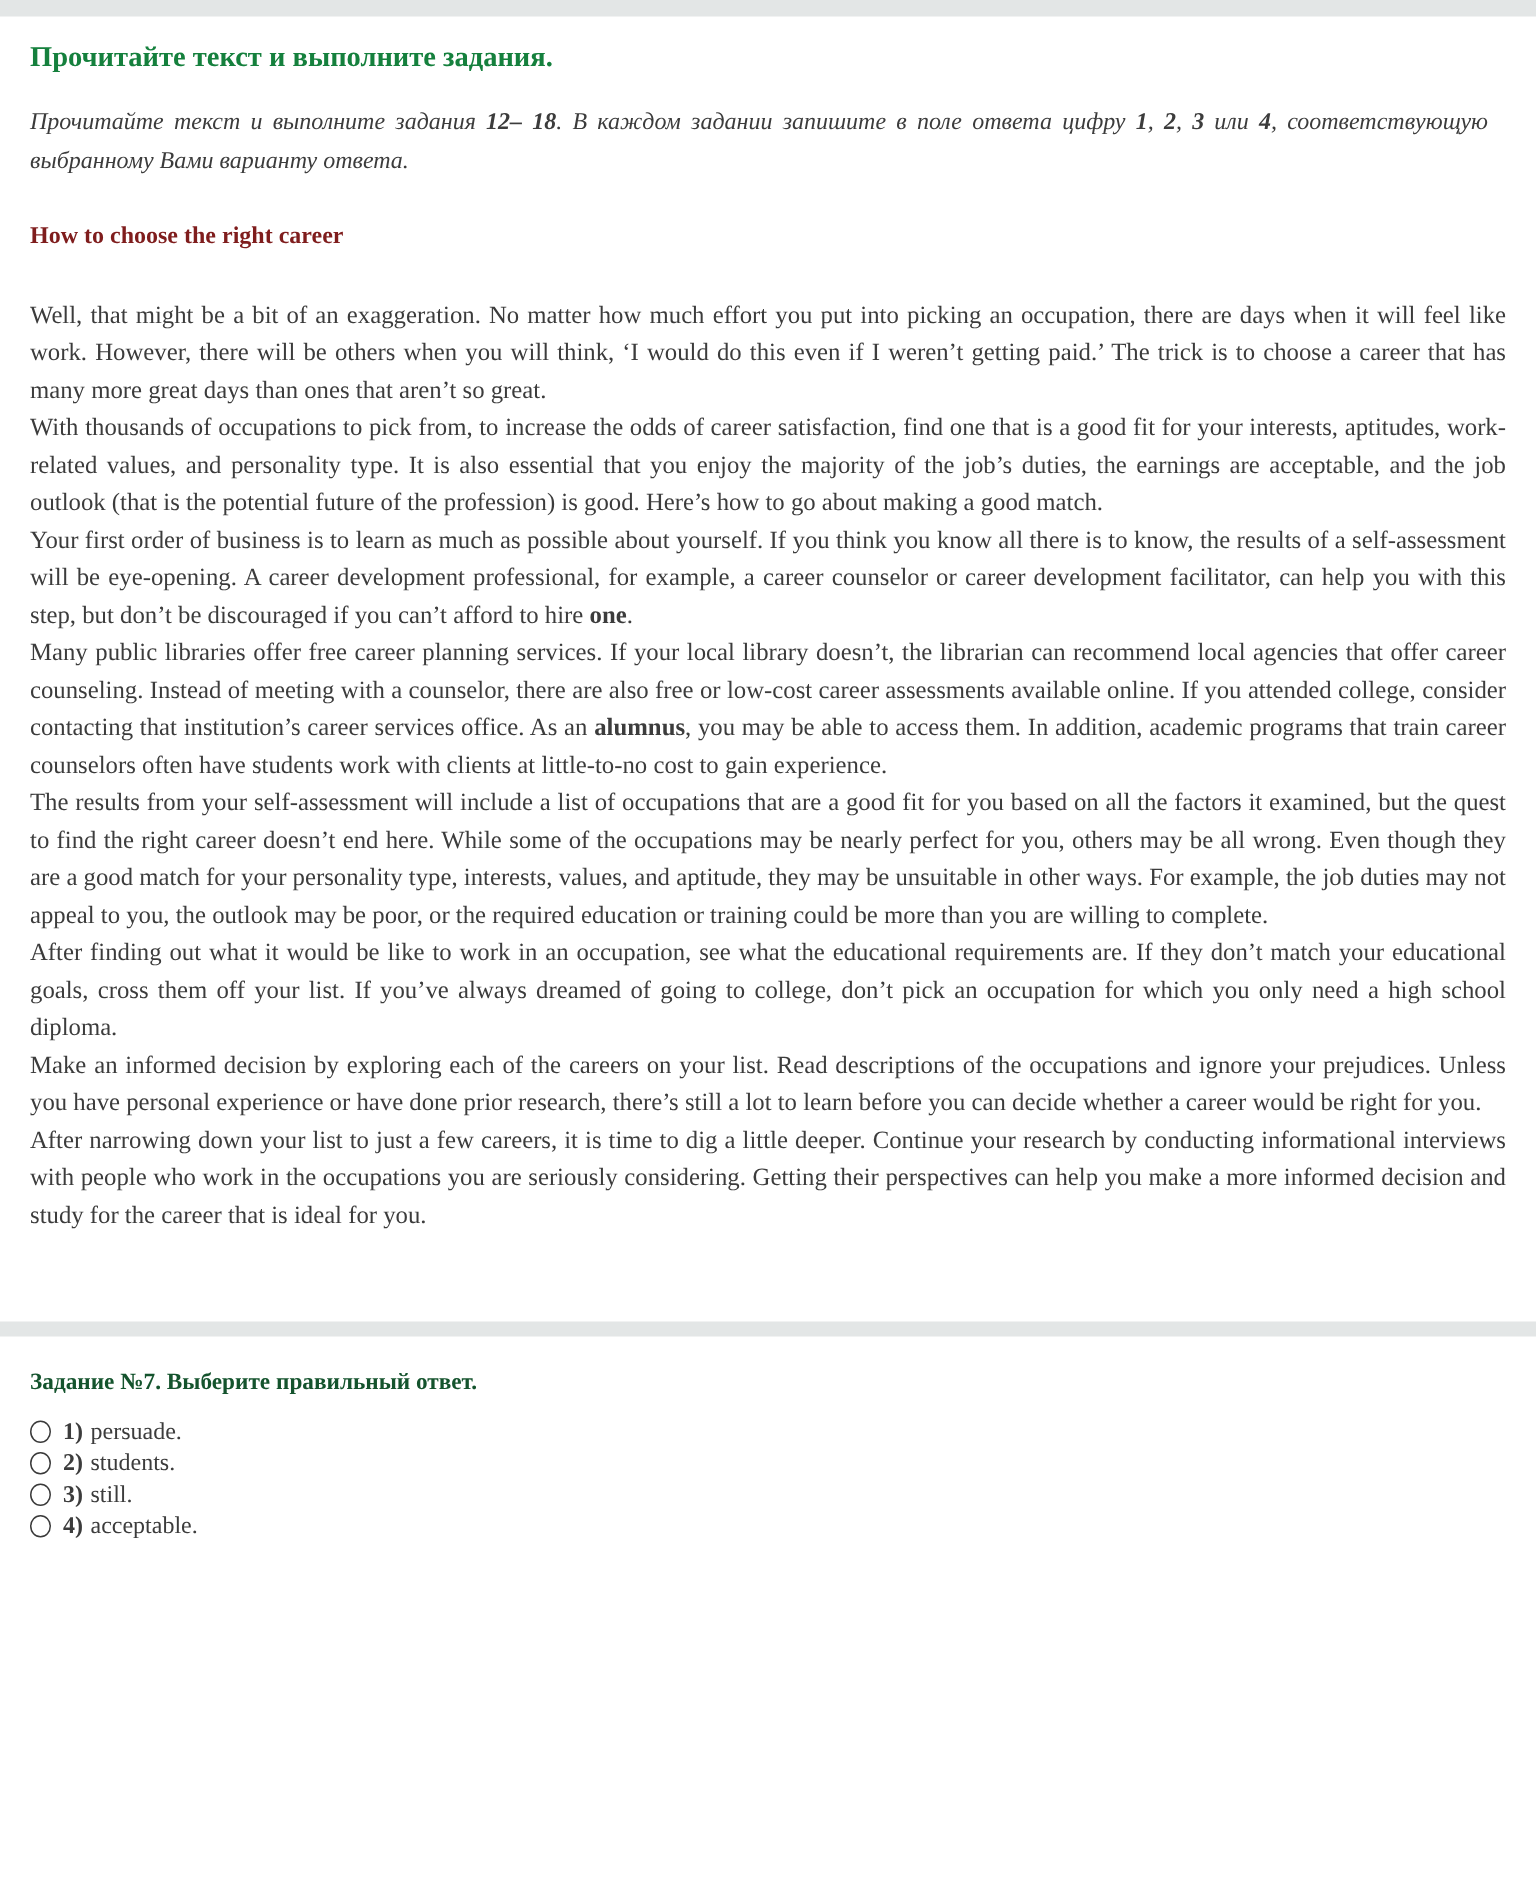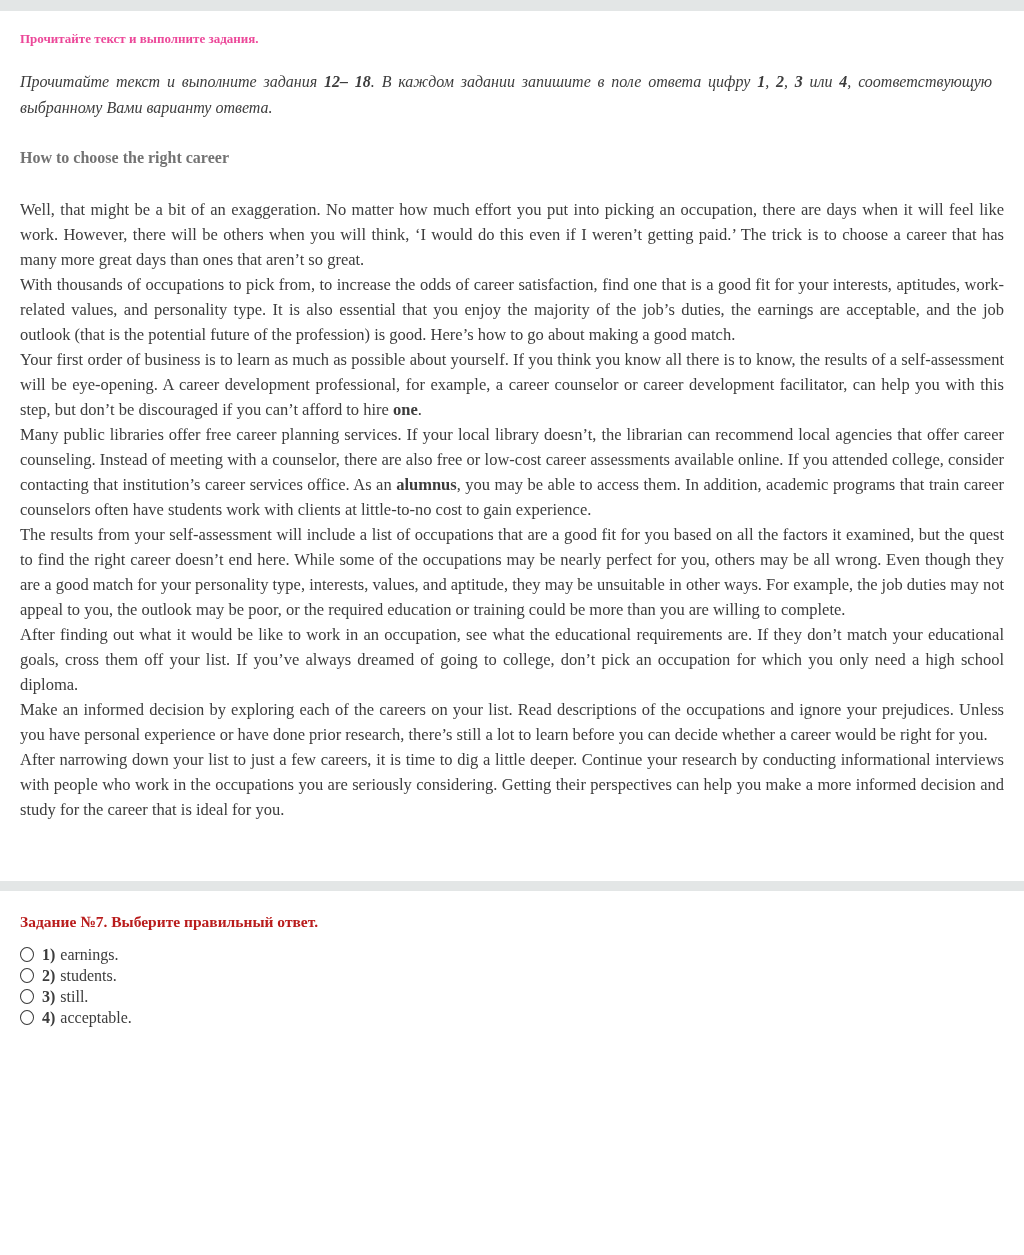--- a/index.html
+++ b/index.html
@@ -14,38 +14,38 @@
   }
   .topbar {
     width: 100%;
     height: 11px;
     background: #e3e6e6;
   }
   .page {
     padding: 0 20px;
   }
   h1.instr {
-    font-size: 13px;
+    font-size: 19px;
     font-weight: bold;
-    color: #ec4899;
+    color: #15803d;
     margin: 19px 0 0 0;
     line-height: 18px;
   }
   p.intro {
     font-style: italic;
     font-size: 16px;
     line-height: 26px;
     text-align: justify;
     margin: 21px 12px 0 0;
   }
   p.intro b { font-weight: bold; }
   h2.article-title {
     font-size: 16px;
     font-weight: bold;
-    color: #737373;
+    color: #7f1d1d;
     margin: 27px 0 0 0;
     line-height: 19px;
   }
   .body-text {
     margin-top: 30px;
     font-size: 16.5px;
     line-height: 25px;
   }
   .body-text p {
     margin: 0;
@@ -56,21 +56,21 @@
     height: 10px;
     background: #e3e6e6;
     margin-top: 59px;
   }
   .task {
     padding: 0 20px;
   }
   h3.task-heading {
     font-size: 15.5px;
     font-weight: bold;
-    color: #b91c1c;
+    color: #14532d;
     margin: 22px 0 0 0;
     line-height: 18px;
   }
   p.question {
     font-size: 16.5px;
     margin: 20px 0 0 0;
     line-height: 20px;
   }
   .options {
     margin-top: 13px;
@@ -120,21 +120,21 @@
 
 <div class="divider"></div>
 
 <div class="task">
   <h3 class="task-heading">Задание №7. Выберите правильный ответ.</h3>
 
   <div class="options">
     <div class="opt">
       <span class="radio"></span>
       <b>1)</b>
-      <span>earnings.</span>
+      <span>persuade.</span>
     </div>
     <div class="opt">
       <span class="radio"></span>
       <b>2)</b>
       <span>students.</span>
     </div>
     <div class="opt">
       <span class="radio"></span>
       <b>3)</b>
       <span>still.</span>

